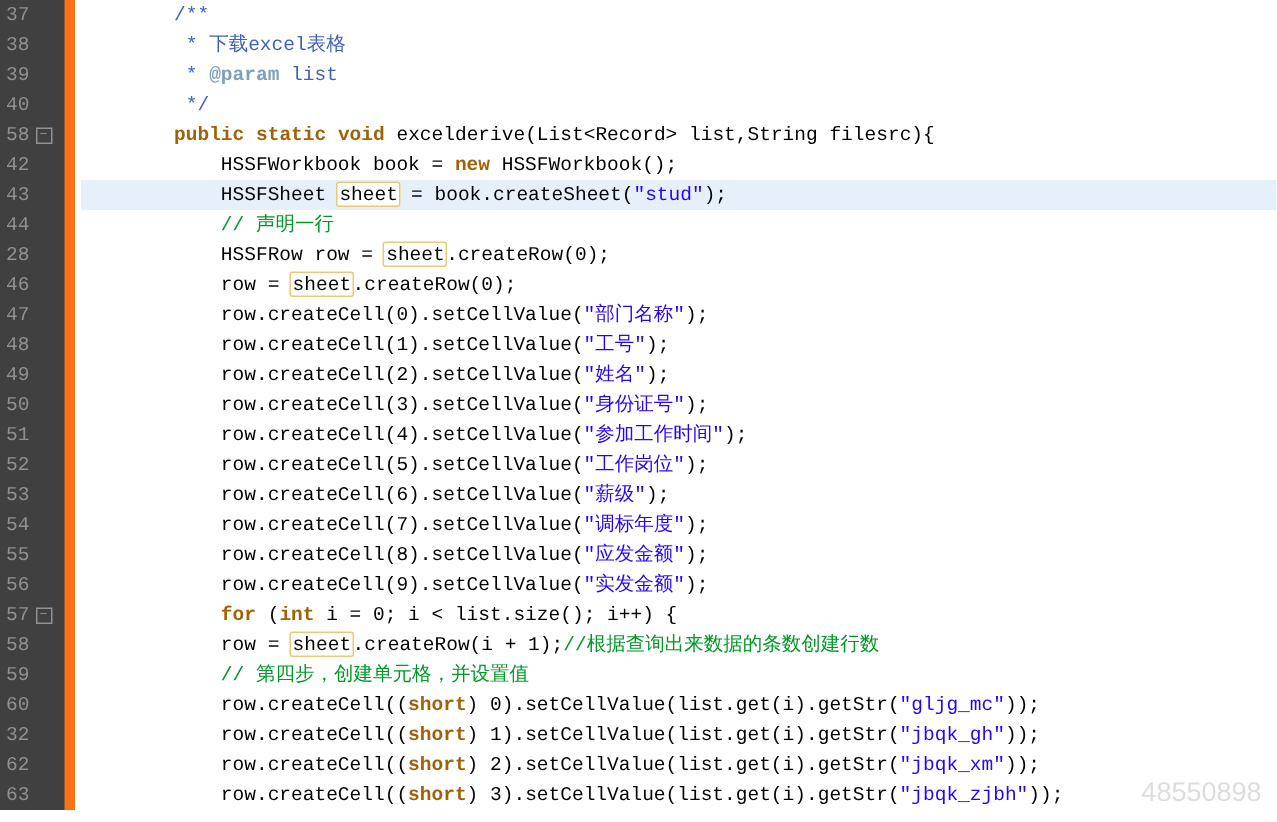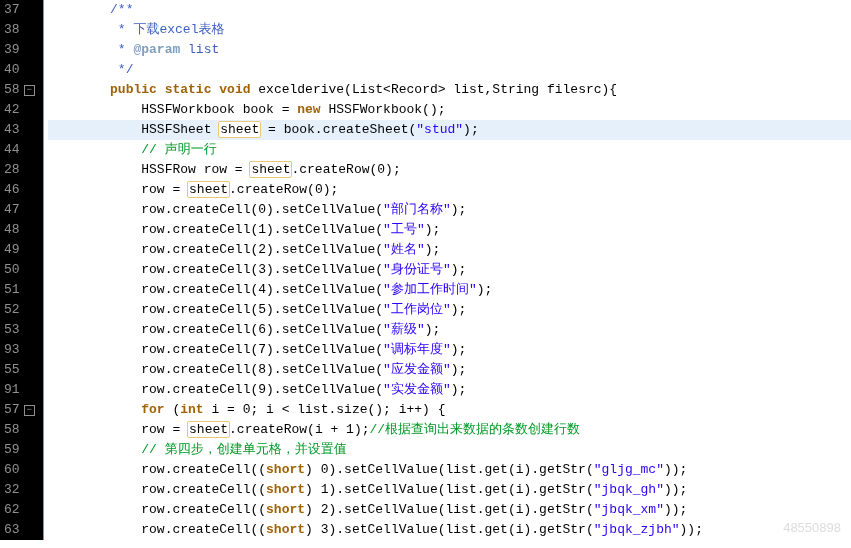--- a/index.html
+++ b/index.html
@@ -4,26 +4,26 @@
   <style>
     * { margin: 0; padding: 0; box-sizing: border-box; }
     body {
       font-family: Consolas, Monaco, 'Courier New', monospace;
       font-size: 13px;
       background: #fff;
       display: flex;
       line-height: 20px;
     }
     .gutter {
-      background: #000000;
+      background: #404040;
       color: #909090;
       text-align: right;
       padding: 0 8px 0 4px;
       user-select: none;
-      border-right: 1px solid #f97316;
+      border-right: 7px solid #f97316;
     }
     .gutter-line {
       height: 20px;
       display: flex;
       align-items: center;
       justify-content: flex-end;
       gap: 4px;
     }
     .fold-minus {
       display: inline-flex;
@@ -51,21 +51,21 @@
     .comment-line { color: #009926; text-align: right; }
     .str { color: #2a00ff; }
     .javadoc { color: #3f5fbf; }
     .javadoc-tag { color: #7f9fbf; font-weight: bold; }
     .occ { background: #ffffff; border: 1px solid #e9c878; border-radius: 2px; padding: 0 1px; margin: -1px; }
     .watermark {
       position: fixed;
       right: 10px;
       bottom: 10px;
       color: #ddd;
-      font-size: 13px;
+      font-size: 18px;
       font-family: sans-serif;
     }
   </style>
 </head>
 <body>
 
 <div class="gutter">
     <div class="gutter-line">
       <span>37</span>
       <span style="width: 11px; display: inline-block;"></span>
@@ -128,29 +128,29 @@
     </div>
     <div class="gutter-line">
       <span>52</span>
       <span style="width: 11px; display: inline-block;"></span>
     </div>
     <div class="gutter-line">
       <span>53</span>
       <span style="width: 11px; display: inline-block;"></span>
     </div>
     <div class="gutter-line">
-      <span>93</span>
+      <span>54</span>
       <span style="width: 11px; display: inline-block;"></span>
     </div>
     <div class="gutter-line">
       <span>55</span>
       <span style="width: 11px; display: inline-block;"></span>
     </div>
     <div class="gutter-line">
-      <span>91</span>
+      <span>56</span>
       <span style="width: 11px; display: inline-block;"></span>
     </div>
     <div class="gutter-line">
       <span>57</span>
       <span class="fold-minus">−</span>
     </div>
     <div class="gutter-line">
       <span>58</span>
       <span style="width: 11px; display: inline-block;"></span>
     </div>

